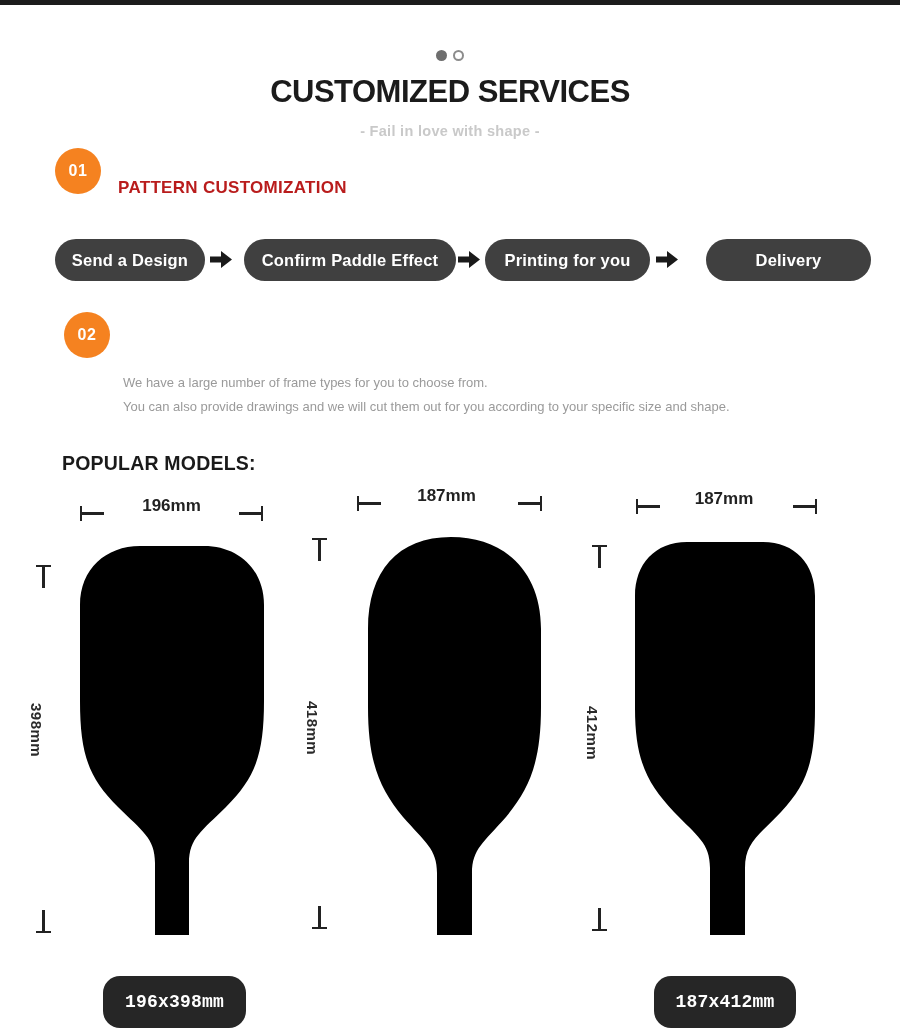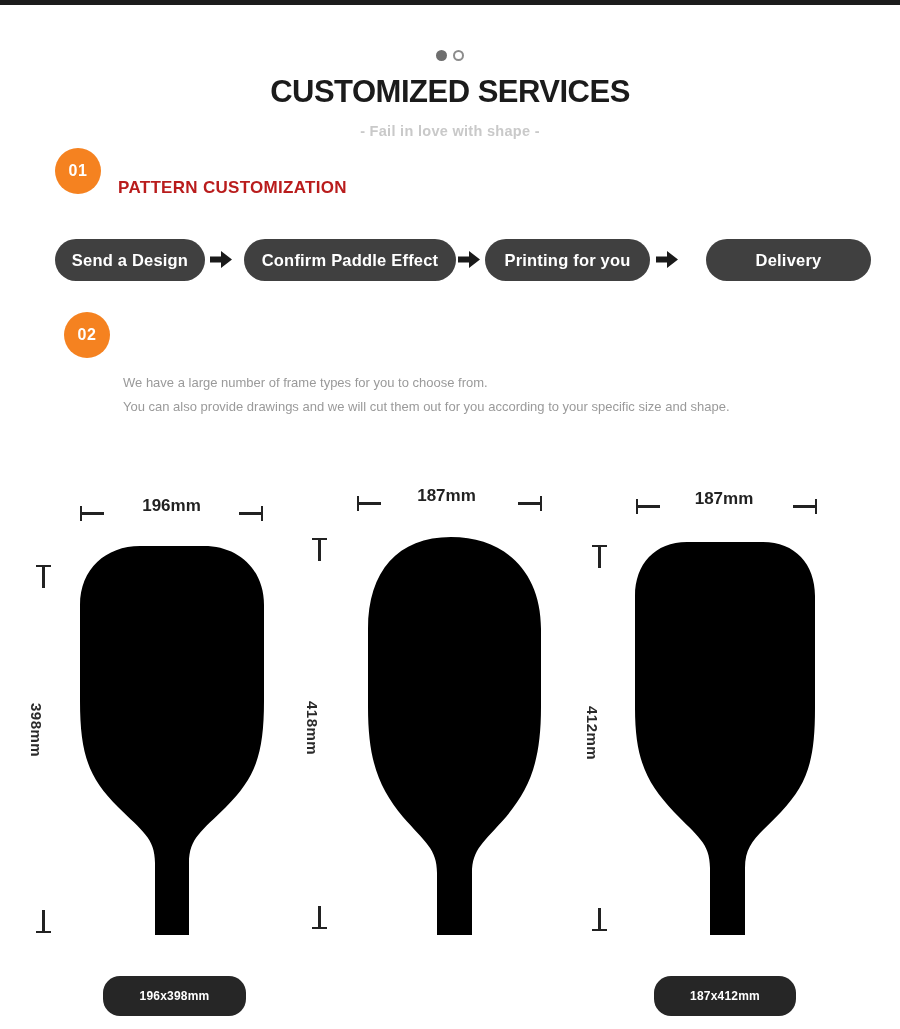--- a/index.html
+++ b/index.html
@@ -48,23 +48,23 @@
   .tick-h.left  { border-left:2.5px solid #222; }
   .tick-h.right { border-right:2.5px solid #222; }
   .tick-v { position:absolute; width:15px; height:23px; }
   .tick-v::after { content:""; position:absolute; top:0; bottom:0; left:6px; width:2.5px; background:#222; }
   .tick-v.top    { border-top:2.5px solid #222; }
   .tick-v.bottom { border-bottom:2.5px solid #222; }
   .dim-v-label { position:absolute; height:110px; writing-mode:vertical-rl;
     display:flex; align-items:center; justify-content:center;
     font-size:15px; font-weight:600; color:#2a2a2a; letter-spacing:0.5px; }
   .paddle { position:absolute; }
-  .size-pill { position:absolute; top:486px; height:40px; border-radius:17px; background:#262626;
-    color:#fff; font-weight:700; font-size:12px; display:flex; align-items:center;
-    justify-content:center; letter-spacing:0.2px; }
+  .size-pill { position:absolute; top:486px; height:52px; border-radius:17px; background:#262626;
+    color:#fff; font-weight:700; font-size:18px; display:flex; align-items:center;
+    justify-content:center; letter-spacing:0.2px;font-family:Liberation Mono, monospace; }
 </style>
 </head>
 <body>
 
 <div class="page">
 
   <div class="topbar"></div>
 
   <div class="dots">
     <span class="dot-filled"></span>
@@ -99,20 +99,21 @@
     <div class="step-pill" style="left:706px; width:165px;">Delivery</div>
   </div>
 
   <div class="sec-circle" style="left:64px; top:312px;">02</div>
 
   <div class="frame-desc">
     <div>We have a large number of frame types for you to choose from.</div>
     <div>You can also provide drawings and we will cut them out for you according to your specific size and shape.</div>
   </div>
 
+  <div class="models-heading">POPULAR MODELS:</div>
 
   <div class="model" style="left:20px;">
     <span class="tick-h left" style="left:60px; top:16px;"></span>
     <div class="dim-h-label" style="left:84px; top:6px; width:135px;">196mm</div>
     <span class="tick-h right" style="left:219px; top:16px;"></span>
 
     <span class="tick-v top" style="left:16px; top:75px;"></span>
     <div class="dim-v-label" style="left:8px; top:185px;">398mm</div>
     <span class="tick-v bottom" style="left:16px; top:420px;"></span>
 

